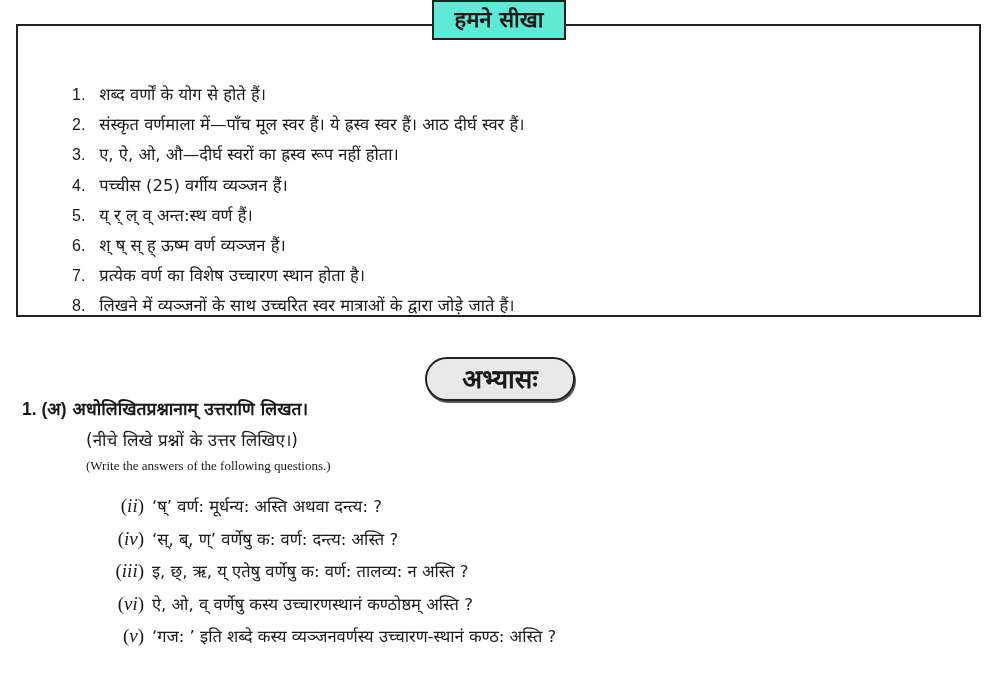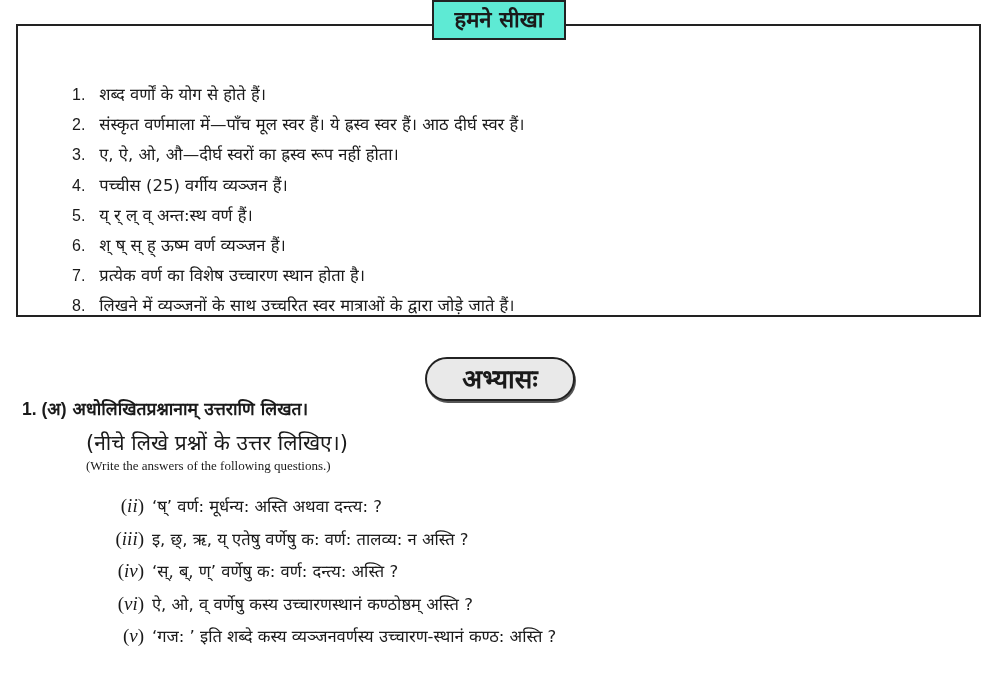--- a/index.html
+++ b/index.html
@@ -88,21 +88,21 @@
       white-space: nowrap;
       font-family: "DejaVu Sans", sans-serif;
       text-align: center;
     }
     .q-heading .q-num {
       font-family: "Liberation Sans", sans-serif;
     }
     .q-sub {
       position: absolute;
       left: 86px;
-      font-size: 21px;
+      font-size: 17px;
       white-space: nowrap;
       font-family: "DejaVu Sans", sans-serif;
     }
     .q-sub.english {
       font-family: "Liberation Serif", serif;
       font-size: 13px;
     }
     .q-items {
       position: absolute;
       left: 60px;
@@ -152,17 +152,17 @@
 
 <div class="q-heading">
   <span class="q-num">1. (अ)</span>
   <span>अधोलिखितप्रश्नानाम् उत्तराणि लिखत।</span>
 </div>
 <div class="q-sub" style="top:428px;">(नीचे लिखे प्रश्नों के उत्तर लिखिए।)</div>
 <div class="q-sub english" style="top:458px;">(Write the answers of the following questions.)</div>
 
 <ul class="q-items">
   <li><span class="roman"><span>(</span><i>ii</i><span>)</span></span><span>‘ष्’ वर्ण: मूर्धन्य: अस्ति अथवा दन्त्य: ?</span></li>
+  <li><span class="roman"><span>(</span><i>iv</i><span>)</span></span><span>‘स्, ब्, ण्’ वर्णेषु क: वर्ण: दन्त्य: अस्ति ?</span></li>
   <li><span class="roman"><span>(</span><i>iii</i><span>)</span></span><span>इ, छ्, ऋ, य् एतेषु वर्णेषु क: वर्ण: तालव्य: न अस्ति ?</span></li>
-  <li><span class="roman"><span>(</span><i>iv</i><span>)</span></span><span>‘स्, ब्, ण्’ वर्णेषु क: वर्ण: दन्त्य: अस्ति ?</span></li>
   <li><span class="roman"><span>(</span><i>vi</i><span>)</span></span><span>ऐ, ओ, व् वर्णेषु कस्य उच्चारणस्थानं कण्ठोष्ठम् अस्ति ?</span></li>
   <li><span class="roman"><span>(</span><i>v</i><span>)</span></span><span>‘गज: ’ इति शब्दे कस्य व्यञ्जनवर्णस्य उच्चारण-स्थानं कण्ठ: अस्ति ?</span></li>
 </ul>
 
 </body></html>

